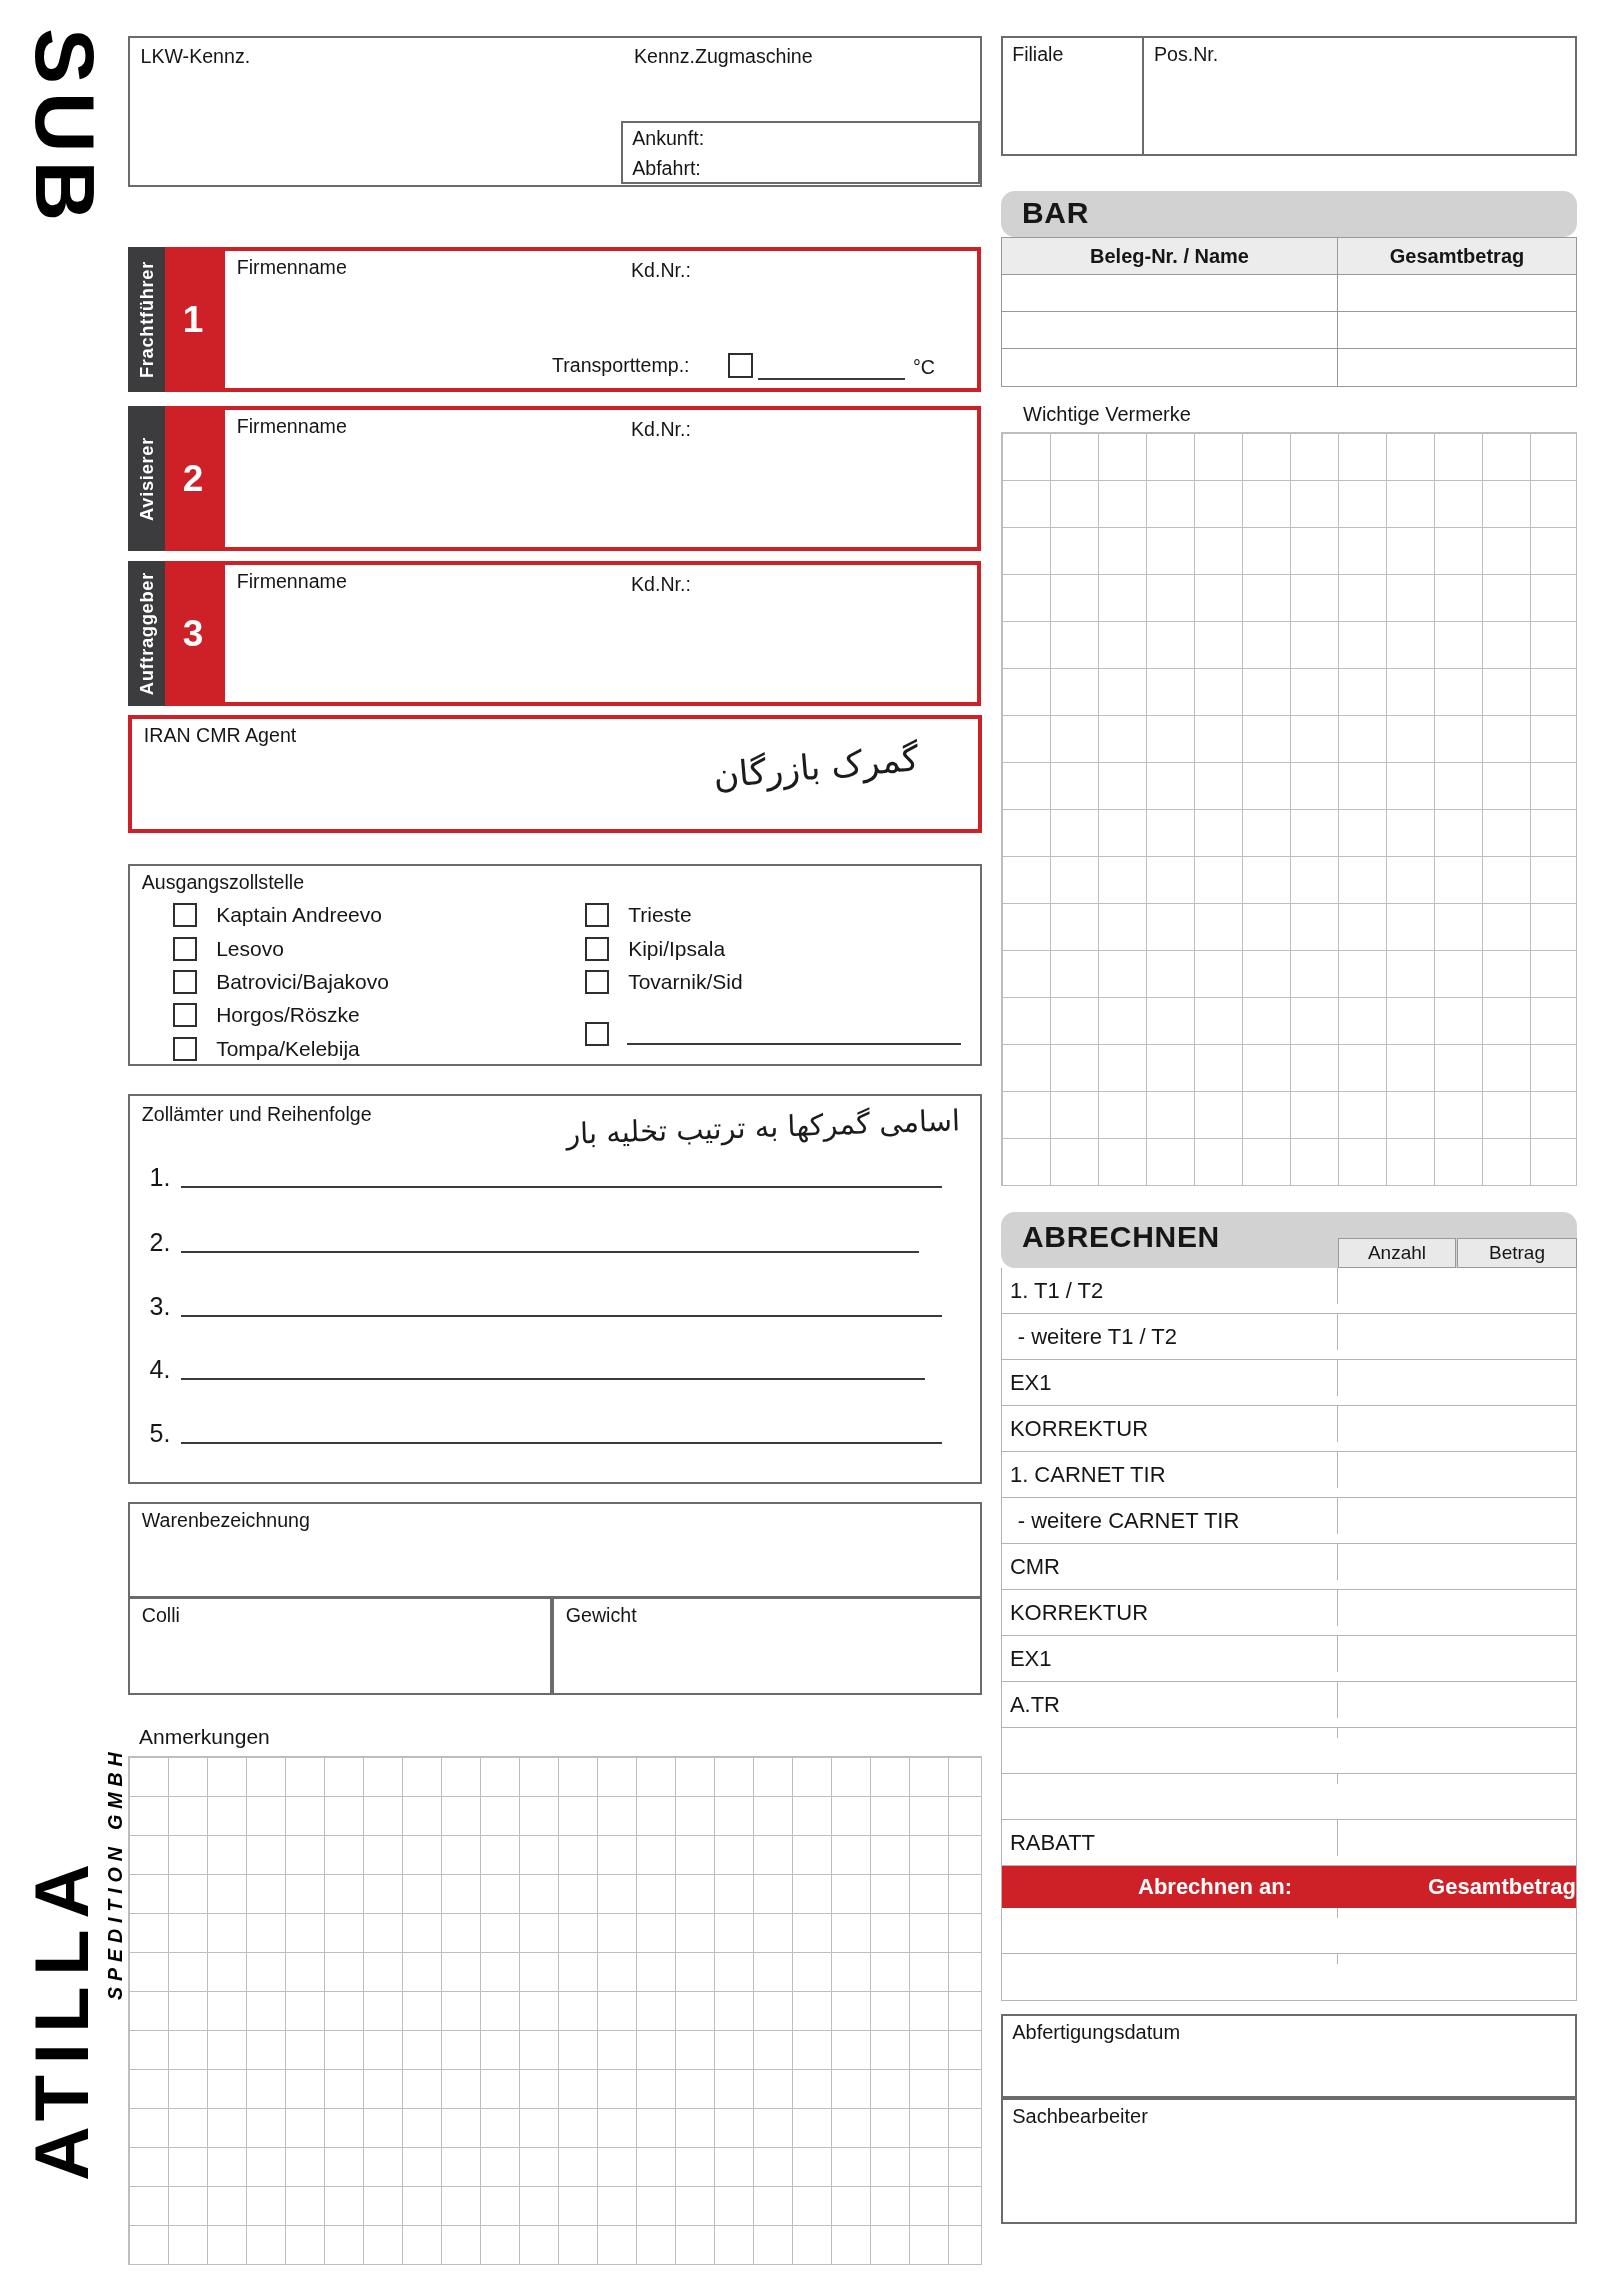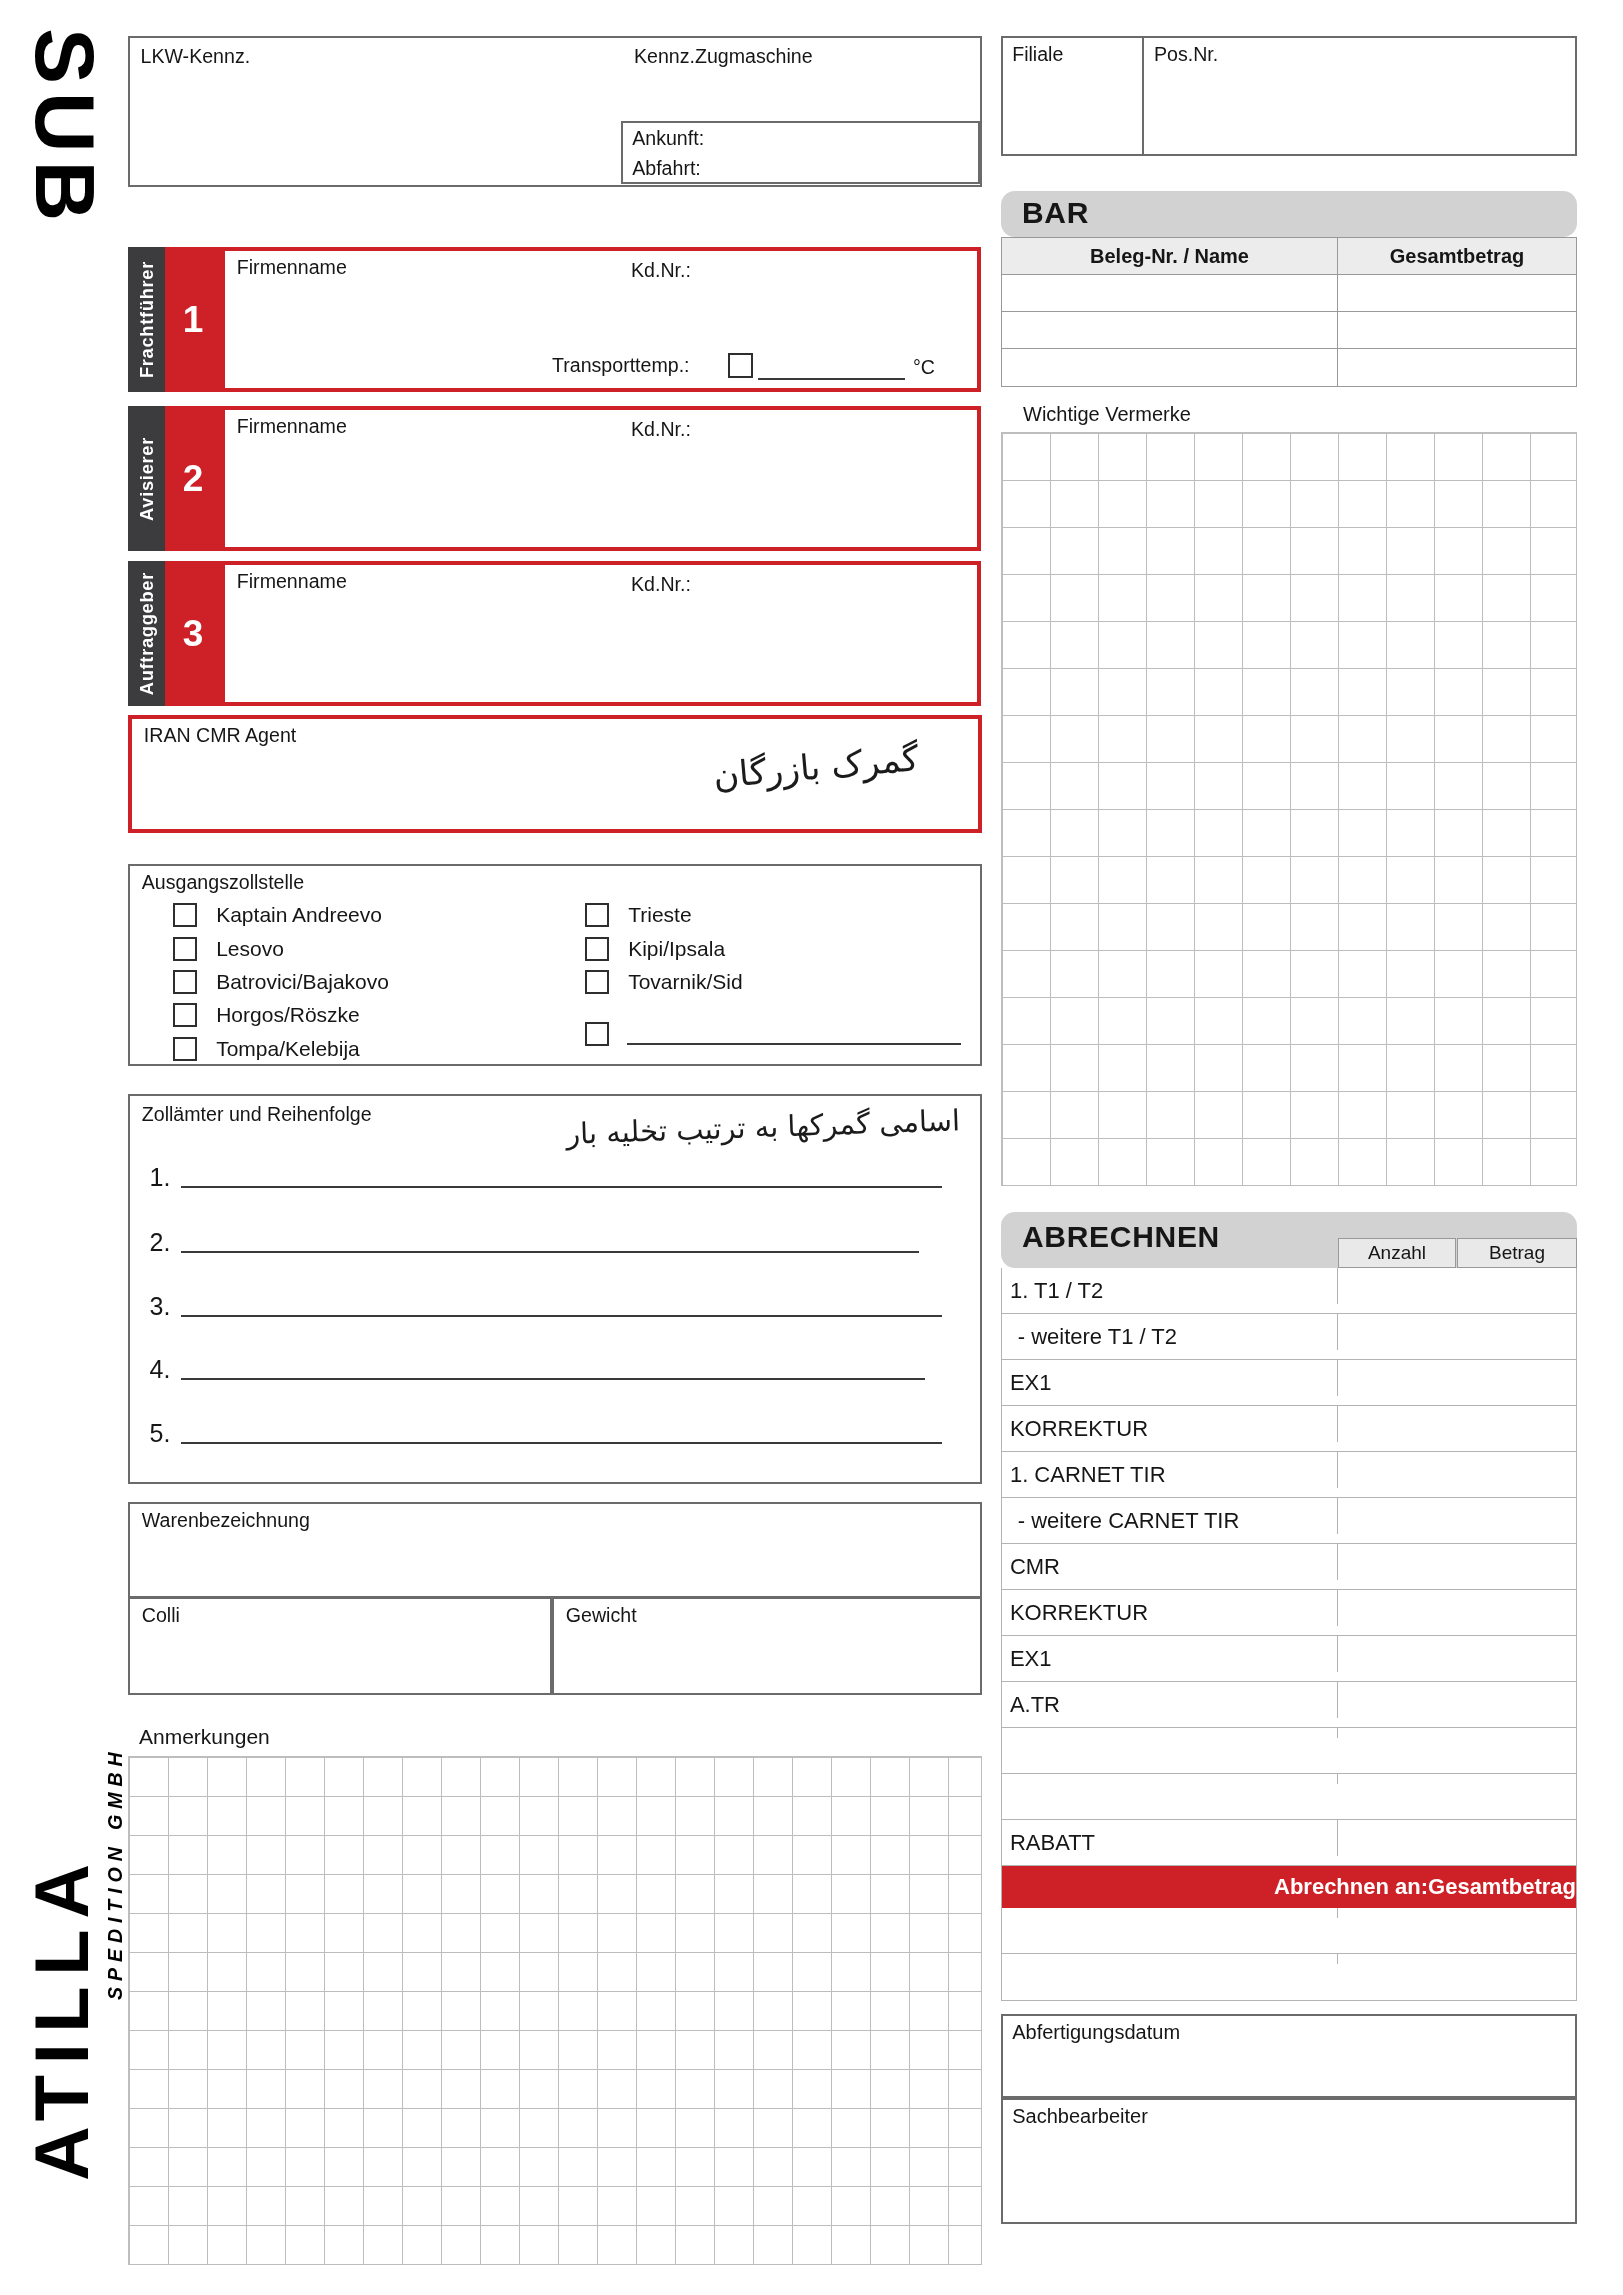--- a/index.html
+++ b/index.html
@@ -38,21 +38,21 @@
   .bc1{width:336px;border-right:1.3px solid #999;display:flex;align-items:center;justify-content:center;box-sizing:border-box;}
   .bc2{flex:1;display:flex;align-items:center;justify-content:center;}
   
   .abr{position:absolute;left:1001px;top:1268px;width:576px;border:1.3px solid #b3b3b3;border-top:none;background:#fff;box-sizing:border-box;}
   .abr-row{display:flex;height:46px;border-bottom:1.3px solid #b3b3b3;box-sizing:border-box;flex-direction:column;}
   .abr-row:last-child{border-bottom:none;}
   .abr-cell-label{width:336px;border-right:1.3px solid #b3b3b3;font-size:22px;padding:9.8px 0 0 7.9px;box-sizing:border-box;}
   .abr-cell-anzahl{width:119px;border-right:1.3px solid #b3b3b3;box-sizing:border-box;}
   .abr-cell-betrag{flex:1;}
   .abr-redbar{display:flex;height:42px;background:var(--accent-red);color:#fff;font-weight:bold;font-size:22px;align-items:center;}
-  .abr-redbar .p1{width:455px;text-align:right;}
+  .abr-redbar .p1{width:455px;text-align:center;}
   .abr-redbar .p2{flex:1;text-align:center;}
   .hdr-cell{position:absolute;background:#e9e9e9;border:1.3px solid #999;display:flex;align-items:center;justify-content:center;font-size:19px;box-sizing:border-box;}
   
   .zline{position:absolute;display:flex;align-items:flex-end;font-size:25px;height:31px;}
   .zrule{flex:1;border-bottom:2px solid #3a3a3a;margin-left:10.5px;margin-bottom:3.9px;}
   .wline{position:absolute;border-bottom:2px solid #3a3a3a;}
   .hand{font-family:"DejaVu Sans",sans-serif;direction:rtl;color:#1b1b1b;}
   .logo-sub{position:absolute;left:18.3px;top:27.5px;height:268px;width:92px;display:flex;justify-content:center;
     font-weight:900;font-size:84px;letter-spacing:7.9px;color:#000;}
   .logo-atilla{position:absolute;left:19.6px;top:1692px;height:489px;width:84px;display:flex;justify-content:center;

